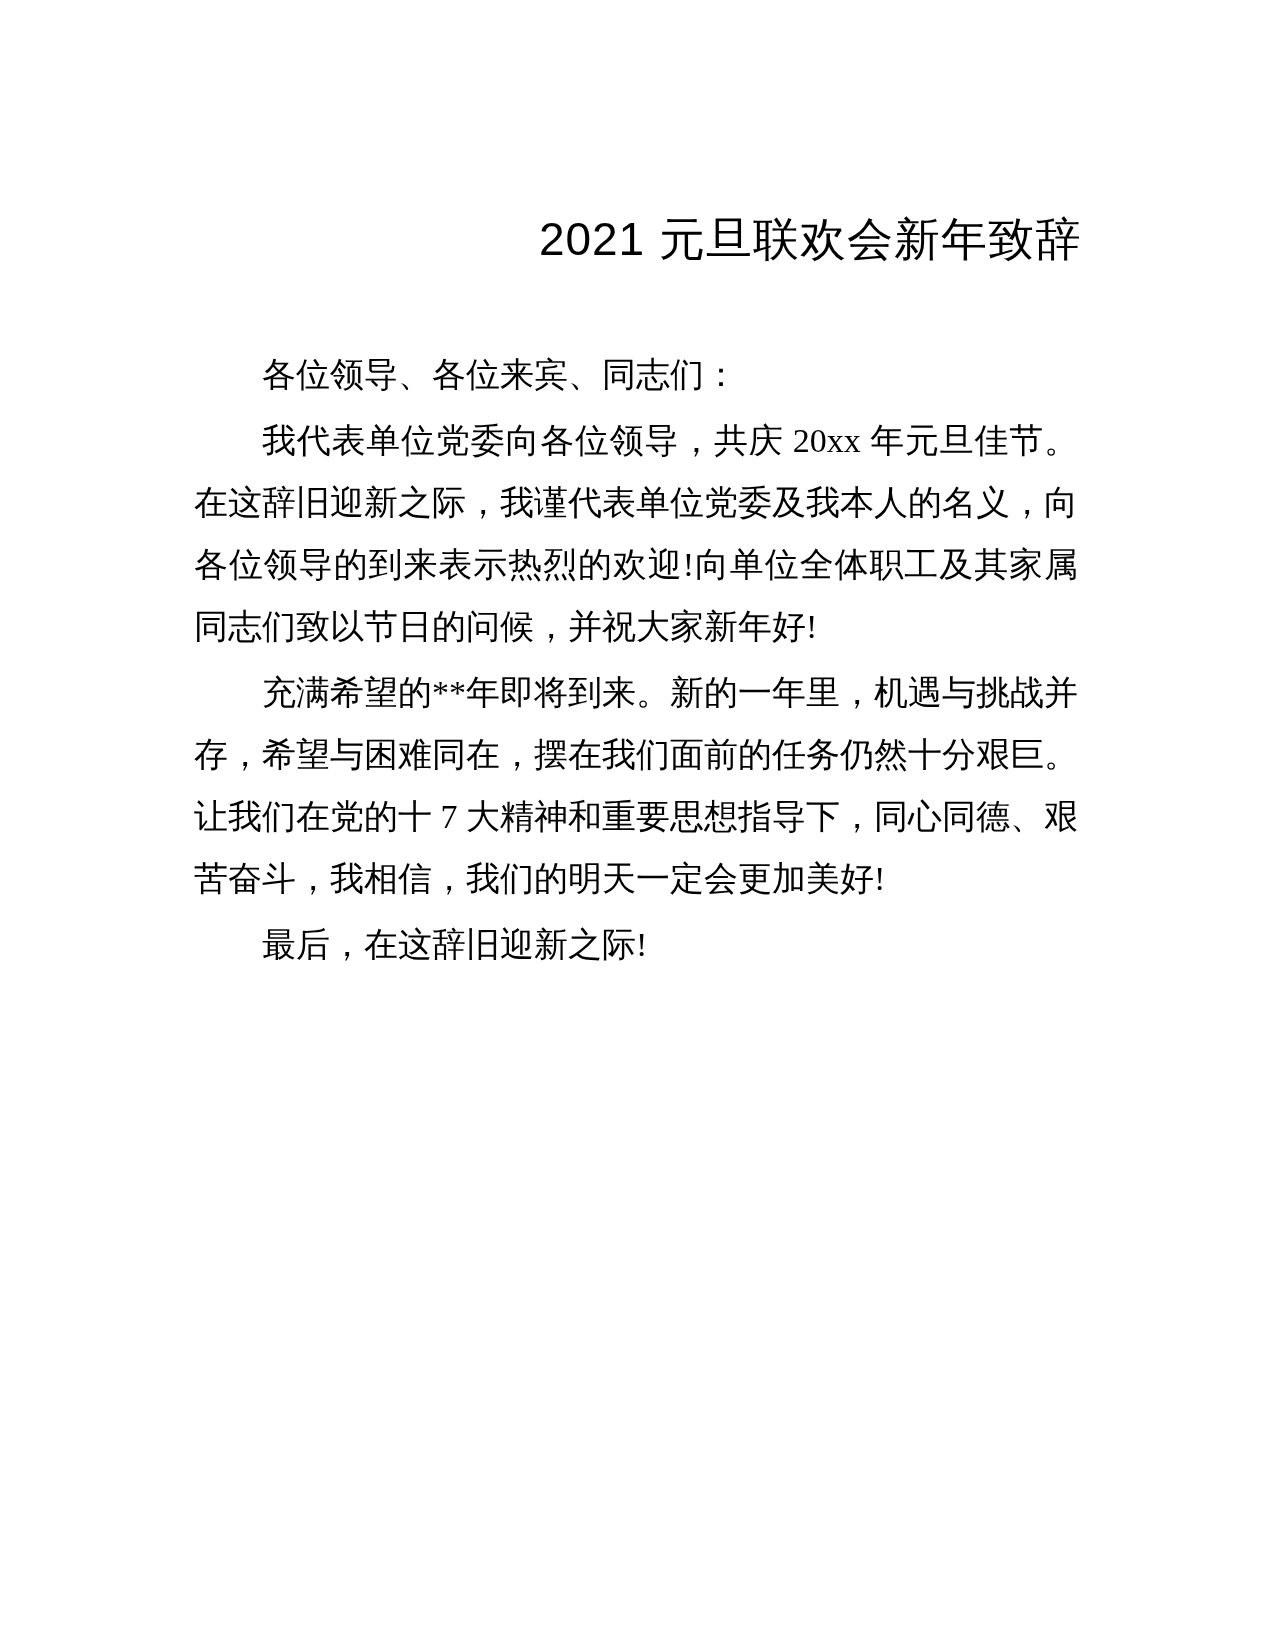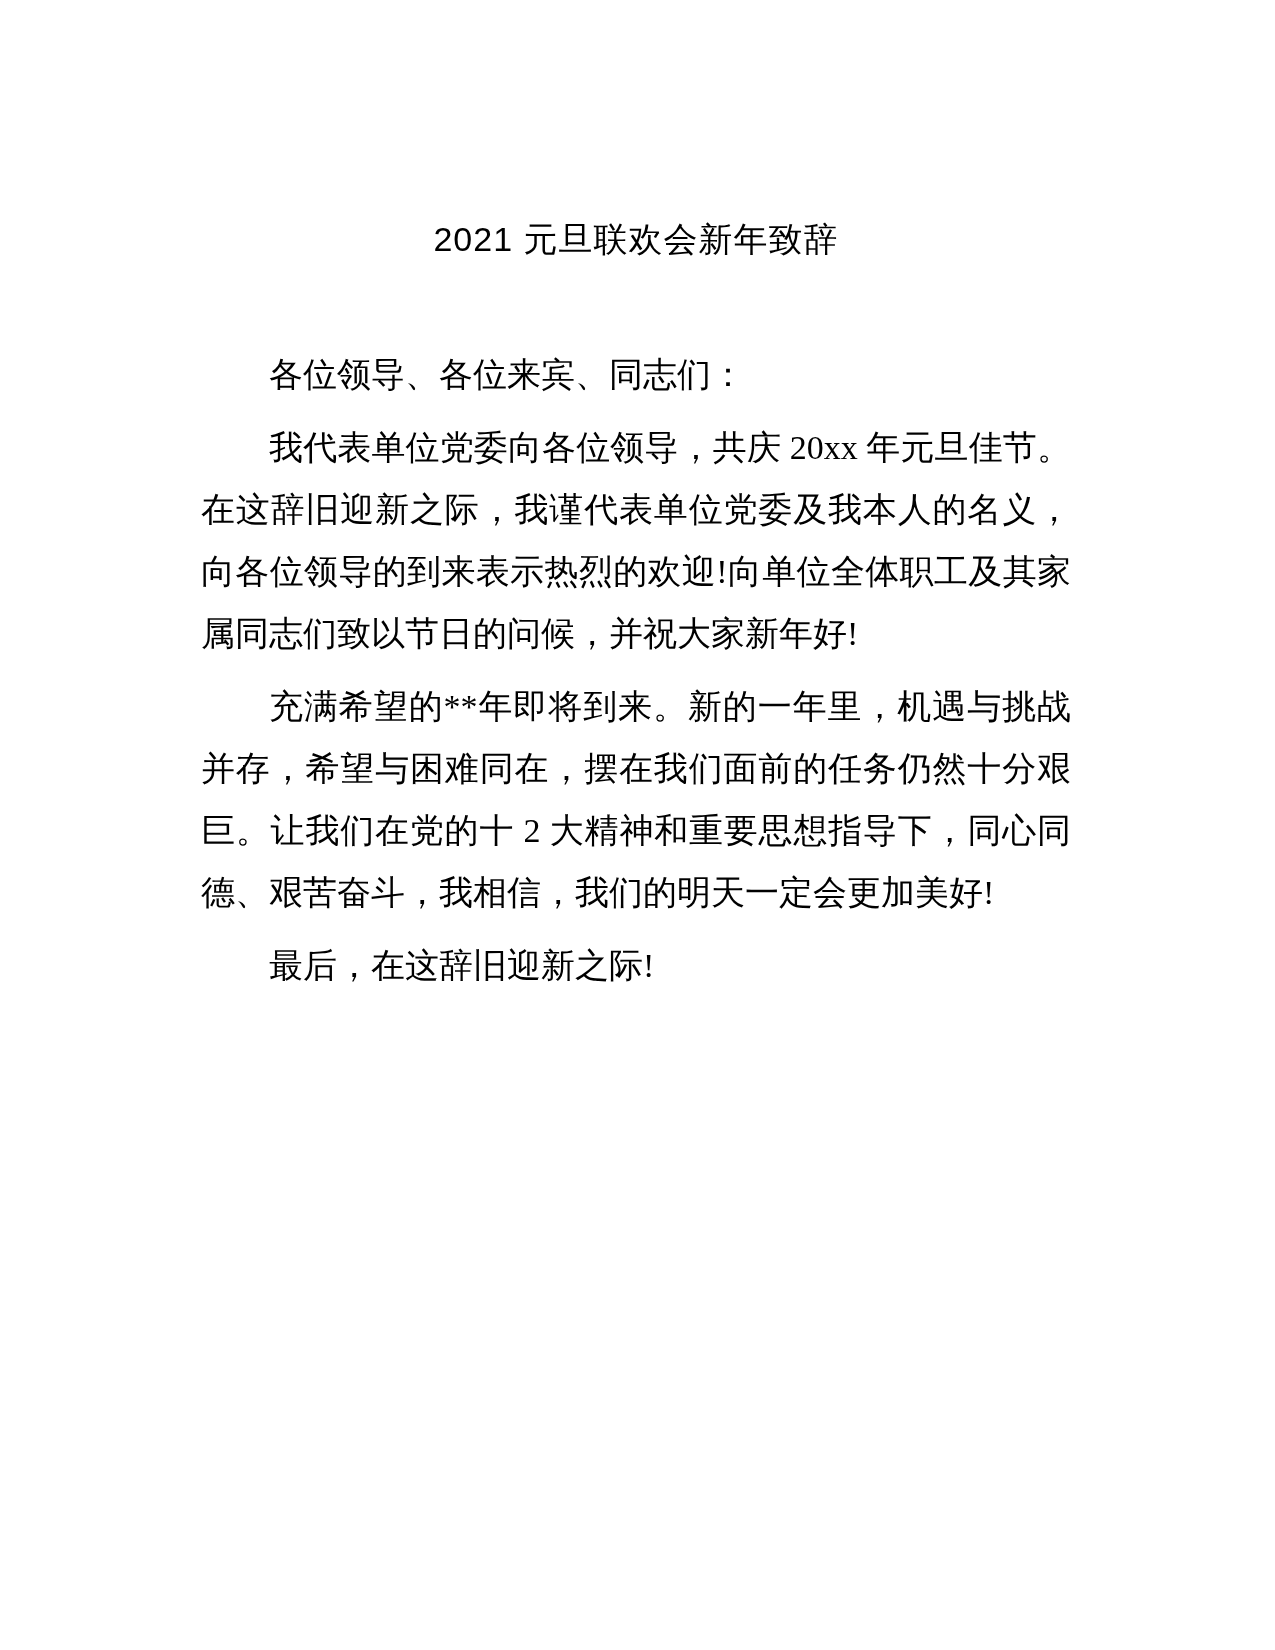--- a/index.html
+++ b/index.html
@@ -13,30 +13,30 @@
     height: 1650px;
     margin: 0 auto;
     background: #ffffff;
     color: #000000;
     box-sizing: border-box;
     padding: 214px 193px 0 190px;
     overflow: hidden;
   }
   .doc-title {
     margin: 0 0 80px 0;
-    text-align: center;
+    text-align: right;
     font-family: "Liberation Sans", "DejaVu Sans", sans-serif;
-    font-size: 34px;
+    font-size: 46px;
     line-height: 50px;
     font-weight: 500;
     letter-spacing: 1px;
     white-space: nowrap;
   }
   .para {
-    margin: 11px;
+    margin: 4px;
     font-family: "Liberation Serif", "DejaVu Serif", serif;
     font-size: 34px;
     line-height: 62px;
     text-align: justify;
     text-justify: inter-ideograph;
     text-indent: 68px;
     word-break: break-all;
     overflow-wrap: anywhere;
   }
 </style>
@@ -45,16 +45,16 @@
 
 <div class="page">
   <h1 class="doc-title">2021 元旦联欢会新年致辞</h1>
 
   <p class="para">各位领导、各位来宾、同志们：</p>
 
 
   <p class="para">我代表单位党委向各位领导，共庆 20xx 年元旦佳节。在这辞旧迎新之际，我谨代表单位党委及我本人的名义，向各位领导的到来表示热烈的欢迎!向单位全体职工及其家属同志们致以节日的问候，并祝大家新年好!</p>
 
 
-  <p class="para">充满希望的**年即将到来。新的一年里，机遇与挑战并存，希望与困难同在，摆在我们面前的任务仍然十分艰巨。让我们在党的十 2 大精神和重要思想指导下，同心同德、艰苦奋斗，我相信，我们的明天一定会更加美好!</p>
+  <p class="para">充满希望的**年即将到来。新的一年里，机遇与挑战并存，希望与困难同在，摆在我们面前的任务仍然十分艰巨。让我们在党的十 7 大精神和重要思想指导下，同心同德、艰苦奋斗，我相信，我们的明天一定会更加美好!</p>
 
   <p class="para">最后，在这辞旧迎新之际!</p>
 </div>
 
 </body></html>

